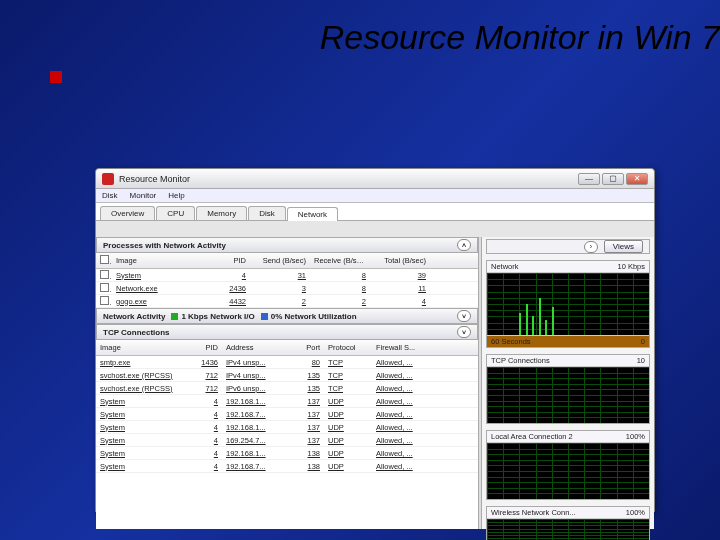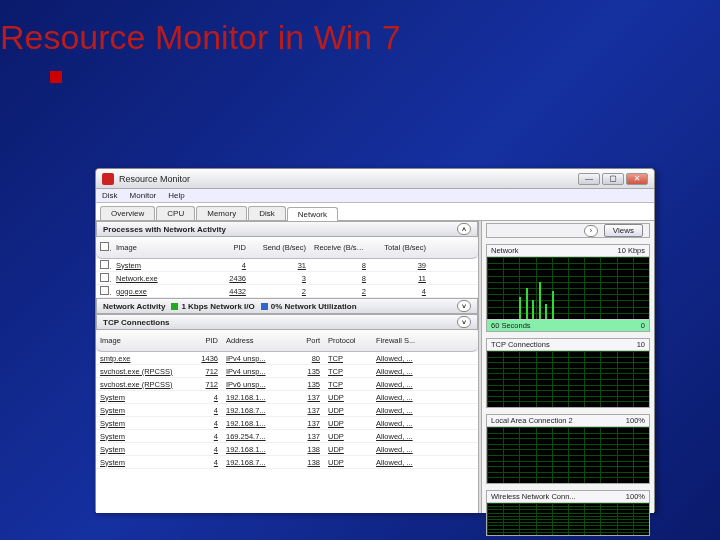--- a/index.html
+++ b/index.html
@@ -3,22 +3,22 @@
 <meta charset="utf-8">
 <style>
   * { box-sizing: border-box; margin: 0; padding: 0; }
   body {
     width: 720px; height: 540px;
     background: linear-gradient(135deg, #0a1a6b 0%, #1530a0 50%, #0a1a6b 100%);
     font-family: Arial, sans-serif;
     position: relative; overflow: hidden;
   }
   .slide-title {
-    color: #b91c1c; font-size: 34px; text-align: left;
-    padding: 18px 0 8px 0; font-weight: normal;
+    color: #000000; font-size: 34px; text-align: right;
+    padding: 18px 0 8px 0; font-weight: normal; font-style: italic;
   }
   .bullet-row { display: flex; align-items: center; padding: 6px 0 10px 50px; }
   .bullet-icon { width: 12px; height: 12px; background: #c00; margin-right: 10px; }
   .bullet-text { color: #fff; font-size: 24px; }
   .app-window {
     position: absolute; left: 95px; top: 168px;
     width: 560px; height: 344px;
     background: #e6e6e6;
     border: 1px solid #888; border-radius: 4px 4px 0 0;
     font-size: 8px; color: #222;
@@ -31,32 +31,32 @@
     border-bottom: 1px solid #aaa;
   }
   .app-icon { width: 12px; height: 12px; background: #c22; border-radius: 2px; margin-right: 5px; }
   .app-title { flex: 1; font-size: 9px; }
   .win-btn { width: 22px; height: 12px; margin-left: 2px; background: linear-gradient(#f4f4f8,#d0d0d8); border: 1px solid #999; border-radius: 2px; display: flex; align-items: center; justify-content: center; font-size: 8px; }
   .win-btn.close { background: linear-gradient(#e98,#c54); color: #fff; }
   .menubar { background: #eef; height: 14px; padding: 0 6px; display: flex; align-items: center; gap: 12px; font-size: 8px; border-bottom: 1px solid #bbb; }
   .tabs { background: #fff; border-bottom: 1px solid #aaa; height: 18px; display: flex; align-items: flex-end; padding-left: 4px; gap: 1px; }
   .tab { padding: 2px 10px; border: 1px solid #aaa; border-bottom: none; border-radius: 3px 3px 0 0; background: #eee; font-size: 8px; }
   .tab.active { background: #fff; position: relative; top: 1px; }
-  .body-area { display: flex; height: 292px; background: #f4f4f4; }
+  .body-area { display: flex; height: 292px; background: #f4f4f4; margin-top: 16px; }
   .left-pane { width: 382px; display: flex; flex-direction: column; }
   .divider { width: 4px; background: #ddd; border-left: 1px solid #aaa; border-right: 1px solid #aaa; }
   .right-pane { flex: 1; display: flex; flex-direction: column; padding: 2px 4px; gap: 6px; }
   .panel-header {
     background: linear-gradient(#f9f9fb,#dedfe6); border: 1px solid #aaa;
     height: 16px; display: flex; align-items: center; padding: 0 6px;
     font-weight: bold; font-size: 8px;
   }
   .panel-header .spacer { flex: 1; }
   .chev { width: 14px; height: 12px; border: 1px solid #888; border-radius: 7px; background: #fff; display: flex; align-items: center; justify-content: center; font-size: 7px; margin-left: 4px; }
-  .col-header { display: flex; background: linear-gradient(#fdfdfd,#e8e8ee); border-bottom: 1px solid #bbb; height: 22px; align-items: center; font-size: 7.5px; border-radius: 6px; }
+  .col-header { display: flex; background: linear-gradient(#fdfdfd,#e8e8ee); border-bottom: 1px solid #bbb; height: 16px; align-items: center; font-size: 7.5px; }
   .col-header > div, .row > div { padding: 0 4px; overflow: hidden; white-space: nowrap; text-overflow: ellipsis; }
   .c-chk { width: 16px; text-align: center; }
   .c-img { width: 90px; }
   .c-pid { width: 48px; text-align: right; }
   .c-send { width: 60px; text-align: right; }
   .c-recv { width: 60px; text-align: right; }
   .c-tot { width: 60px; text-align: right; }
   .rows { background: #fff; text-decoration: underline; }
   .row { display: flex; height: 13px; align-items: center; font-size: 7.5px; border-bottom: 1px solid #f0f0f0; }
   .chk { width: 9px; height: 9px; border: 1px solid #777; display: inline-block; background: #fff; }
@@ -67,21 +67,21 @@
   .col2-pid { width: 36px; text-align: right; }
   .col2-addr { width: 66px; }
   .col2-port { width: 36px; text-align: right; }
   .col2-proto { width: 48px; }
   .col2-fw { width: 50px; }
   .listen-wrap { flex: 1; overflow: hidden; }
   .right-top { background: #f2f2f6; border: 1px solid #aaa; height: 16px; display: flex; align-items: center; justify-content: flex-end; padding: 0 6px; gap: 6px; }
   .graph-panel { border: 1px solid #aaa; background: #fff; display: flex; flex-direction: column; }
   .graph-title { display: flex; justify-content: space-between; padding: 1px 4px; font-size: 7.5px; background: #f6f6fa; border-bottom: 1px solid #ccc; }
   .graph-body { background: #000; height: 62px; position: relative; overflow: hidden; }
-  .graph-foot { display: flex; justify-content: space-between; padding: 1px 4px; font-size: 7.5px; background: #86efac; border-top: 1px solid #ccc;}
+  .graph-foot { display: flex; justify-content: space-between; padding: 1px 4px; font-size: 7.5px; background: #a16207; border-top: 1px solid #ccc;}
   .grid-line { position: absolute; background: #0a4d0a; }
   .spark { position: absolute; bottom: 0; background: #2fdc2f; }
   .views-btn { padding: 1px 8px; border: 1px solid #888; background: linear-gradient(#fff,#dde); border-radius: 2px; font-size: 8px; }
 </style>
 </head>
 <body>
 
 <div class="slide-title">Resource Monitor in Win 7</div>
 <div class="bullet-row">
   <div class="bullet-icon"></div>

